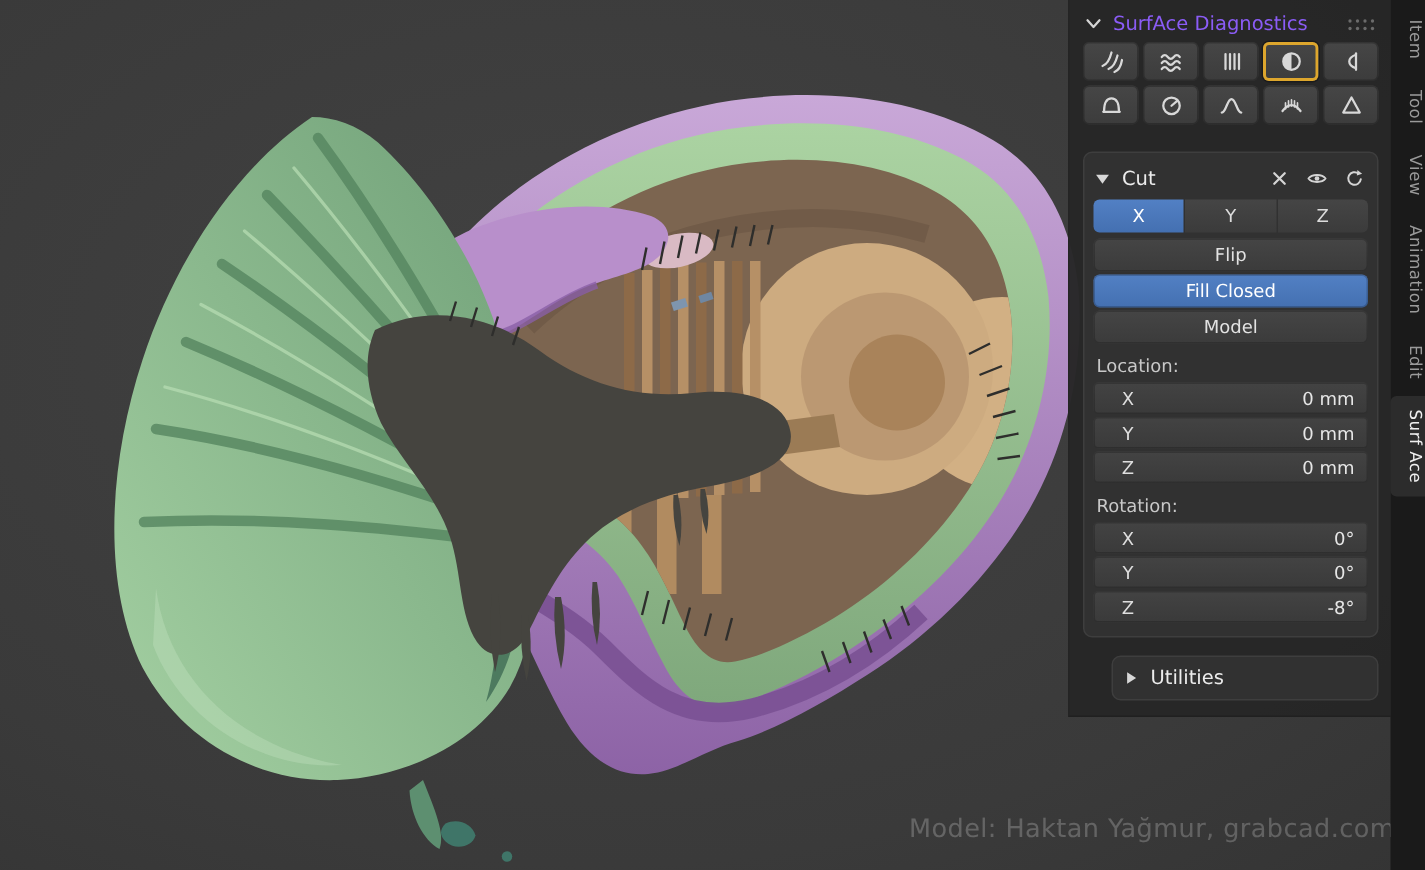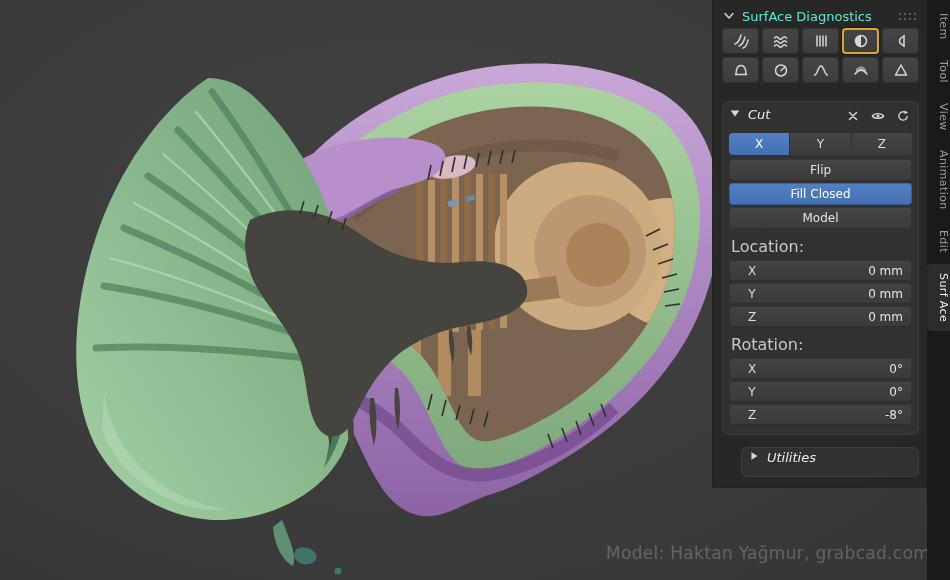--- a/index.html
+++ b/index.html
@@ -10,55 +10,55 @@
   .viewport{position:absolute;inset:0;
             background:radial-gradient(ellipse at 42% 40%, #424242 0%, #3a3a3a 70%, #343434 100%);}
   .viewport svg{position:absolute;inset:0;}
   .watermark{position:absolute;left:606px;top:543px;font-size:17px;letter-spacing:.3px;
              color:rgba(255,255,255,0.22);white-space:nowrap;}
   
   .npanel{position:absolute;left:712px;top:0;width:215px;box-sizing:border-box;
           background:rgba(38,38,38,0.97);border-left:1px solid #242424;
           padding:4px 8px 10px 9px;color:#e4e4e4;border-bottom:1px solid #202020;}
   .phead{display:flex;align-items:center;height:24px;gap:6px;}
-  .phead .title{font-size:13px;color:#5eead4;flex:1;}
+  .phead .title{font-size:13px;color:#8b5cf6;flex:1;}
   .grip{margin-left:auto;opacity:.8;cursor:grab;}
   .row-delete{display:flex;align-items:center;gap:4px;margin:7px 0 10px 0;height:25px;}
   .circlebtn{width:25px;height:25px;border-radius:50%;background:#262626;flex:0 0 auto;
              display:flex;align-items:center;justify-content:center;}
   .btn{background:linear-gradient(#464646,#3c3c3c);border-radius:4px;color:#e4e4e4;
        display:flex;align-items:center;justify-content:center;font-size:12px;height:25px;
        box-shadow:inset 0 0 0 1px rgba(0,0,0,0.25);}
   .btn.main{flex:1;border-radius:4px 0 0 4px;}
   .btn.eyeseg{width:27px;border-radius:0 4px 4px 0;margin-left:1px;}
   
   .igrid{display:grid;grid-template-columns:repeat(5,1fr);gap:3px;margin-bottom:18px;}
   .cell{height:26px;background:linear-gradient(#464646,#3c3c3c);border-radius:4px;
         display:flex;align-items:center;justify-content:center;
         box-shadow:inset 0 0 0 1px rgba(0,0,0,0.25);}
   .cell.active{box-shadow:0 0 0 2px #dda62d inset, 0 0 0 1px rgba(0,0,0,.3);}
   .ic{width:16px;height:16px;stroke:#d8d8d8;stroke-width:1.5;fill:none;stroke-linecap:round;stroke-linejoin:round;}
   .ic14{width:14px;height:14px;stroke:#d4d4d4;stroke-width:1.5;fill:none;stroke-linecap:round;stroke-linejoin:round;}
   
   .box{background:#313131;border:1px solid #3e3e3e;border-radius:6px;padding:5px 6px 7px 6px;}
   .box.collapsed{padding:2px 6px;}
-  .bhead{display:flex;align-items:flex-start;height:24px;gap:7px;font-size:13px;color:#ececec;font-style:italic;}
+  .bhead{display:flex;align-items:center;height:24px;gap:7px;font-size:13px;color:#ececec;}
   .bhead .sp{flex:1;}
   .hicon{display:flex;align-items:center;justify-content:center;width:18px;height:18px;}
   .seggroup{display:flex;gap:1px;margin:2px 0 4px 0;}
   .seg{flex:1;height:22px;display:flex;align-items:center;justify-content:center;
        font-size:12px;background:linear-gradient(#454545,#3b3b3b);color:#dcdcdc;}
   .seg:first-child{border-radius:4px 0 0 4px;}
   .seg:last-child{border-radius:0 4px 4px 0;}
   .seg.sel{background:linear-gradient(#5280c4,#4470b1);color:#fff;}
   .wbtn{height:22px;margin-bottom:2px;border-radius:4px;display:flex;align-items:center;
         justify-content:center;font-size:12px;background:linear-gradient(#454545,#3b3b3b);
         color:#e2e2e2;box-shadow:inset 0 0 0 1px rgba(0,0,0,.2);text-align:center;}
   .wbtn.blue{background:linear-gradient(#5280c4,#4470b1);color:#fff;}
-  .grouplabel{font-size:16px;color:#c8c8c8;padding:6px 2px 4px 2px;}
+  .grouplabel{font-size:12px;color:#c8c8c8;padding:6px 2px 4px 2px;}
   .nrow{background:linear-gradient(#434343,#3a3a3a);border-radius:3px;height:21px;margin-bottom:2px;
         display:flex;align-items:center;font-size:12px;color:#e6e6e6;
         box-shadow:inset 0 0 0 1px rgba(0,0,0,.2);}
   .nrow .axis{width:46px;text-align:center;color:#dedede;}
   .nrow .val{flex:1;text-align:right;padding-right:9px;}
   .utilbox{margin-top:12px;margin-left:19px;}
   
   .tabstrip{position:absolute;left:927px;top:0;width:23px;height:580px;background:#1a1a1a;
             display:flex;flex-direction:column;align-items:stretch;padding-top:4px;box-sizing:border-box;}
   .vtab{writing-mode:vertical-rl;font-size:11px;color:#9a9a9a;padding:9px 0;margin-bottom:2px;

